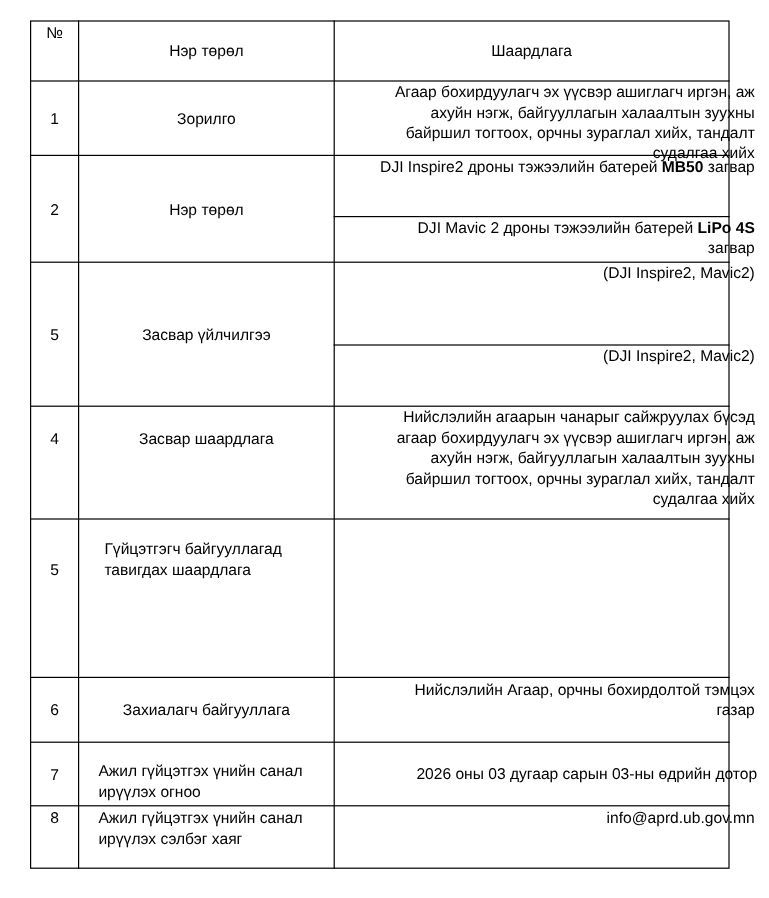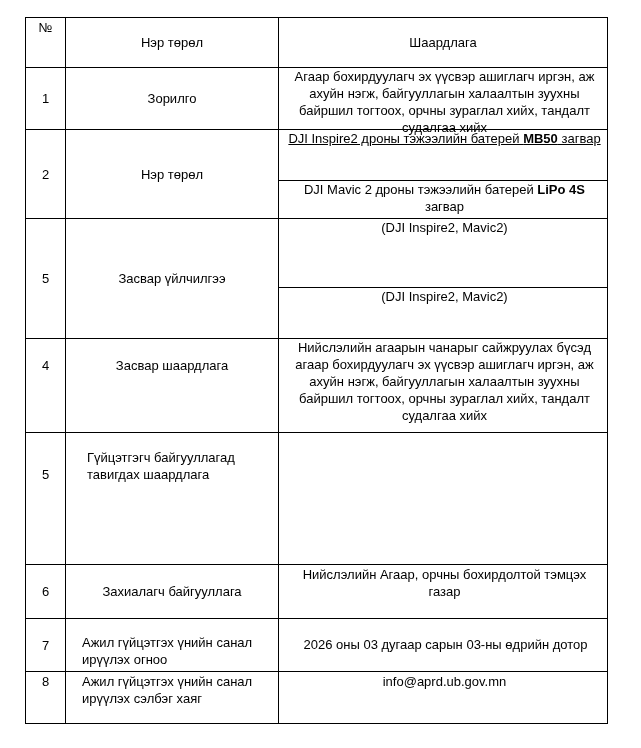--- a/index.html
+++ b/index.html
@@ -5,21 +5,21 @@
   html, body { margin: 0; padding: 0; background: #ffffff; }
   body { width: 641px; height: 748px; position: relative; overflow: hidden;
          font-family: "Liberation Sans", sans-serif; color: #000; font-size: 13px; }
   .tbl { position: absolute; left: 25px; top: 17px; width: 583px; height: 707px;
          border: 1.5px solid #000; box-sizing: border-box; }
   .hl { position: absolute; height: 0; border-top: 1.3px solid #000; }
   .vl { position: absolute; width: 0; border-left: 1.3px solid #000; }
   .cell { position: absolute; box-sizing: border-box; line-height: 17px; }
   .num { text-align: center; }
   .name { }
-  .req { padding-left: 7px; padding-right: 4px; text-align: center; }
+  .req { padding-left: 7px; padding-right: 4px; text-align: right; margin-left: 26px; }
   .vcenter { display: flex; align-items: center; justify-content: center; flex-direction: column; }
   b { font-weight: bold; }
 </style>
 </head>
 <body>
 
 <div class="tbl"></div>
 
 <div class="hl" style="left:25px;width:583px;top:67px;"></div>
 <div class="hl" style="left:25px;width:583px;top:129px;"></div>
@@ -51,21 +51,21 @@
     <span>Зорилго</span>
   </div>
 <div class="cell req" style="left:279px;top:68px;width:328px;">Агаар бохирдуулагч эх үүсвэр ашиглагч иргэн, аж ахуйн нэгж, байгууллагын халаалтын зуухны байршил тогтоох, орчны зураглал хийх, тандалт судалгаа хийх</div>
 
 <div class="cell num vcenter" style="left:26px;top:130px;width:39px;height:88px;">
     <span>2</span>
   </div>
 <div class="cell name vcenter" style="left:66px;top:130px;width:212px;height:88px;">
     <span>Нэр төрөл</span>
   </div>
-<div class="cell req" style="left:279px;top:130px;width:328px;text-decoration:underline;"><span>DJI Inspire2 дроны тэжээлийн батерей </span><b>MB50</b><span> загвар</span></div>
+<div class="cell req" style="left:279px;top:130px;width:328px;"><span>DJI Inspire2 дроны тэжээлийн батерей </span><b>MB50</b><span> загвар</span></div>
 <div class="cell req" style="left:279px;top:181px;width:328px;"><span>DJI Mavic 2 дроны тэжээлийн батерей </span><b>LiPo 4S</b><span> загвар</span></div>
 
 <div class="cell num vcenter" style="left:26px;top:219px;width:39px;height:119px;">
     <span>5</span>
   </div>
 <div class="cell name vcenter" style="left:66px;top:219px;width:212px;height:119px;">
     <span>Засвар үйлчилгээ</span>
   </div>
 <div class="cell req" style="left:279px;top:219px;width:328px;">
     <div>(DJI Inspire2, Mavic2)</div>

